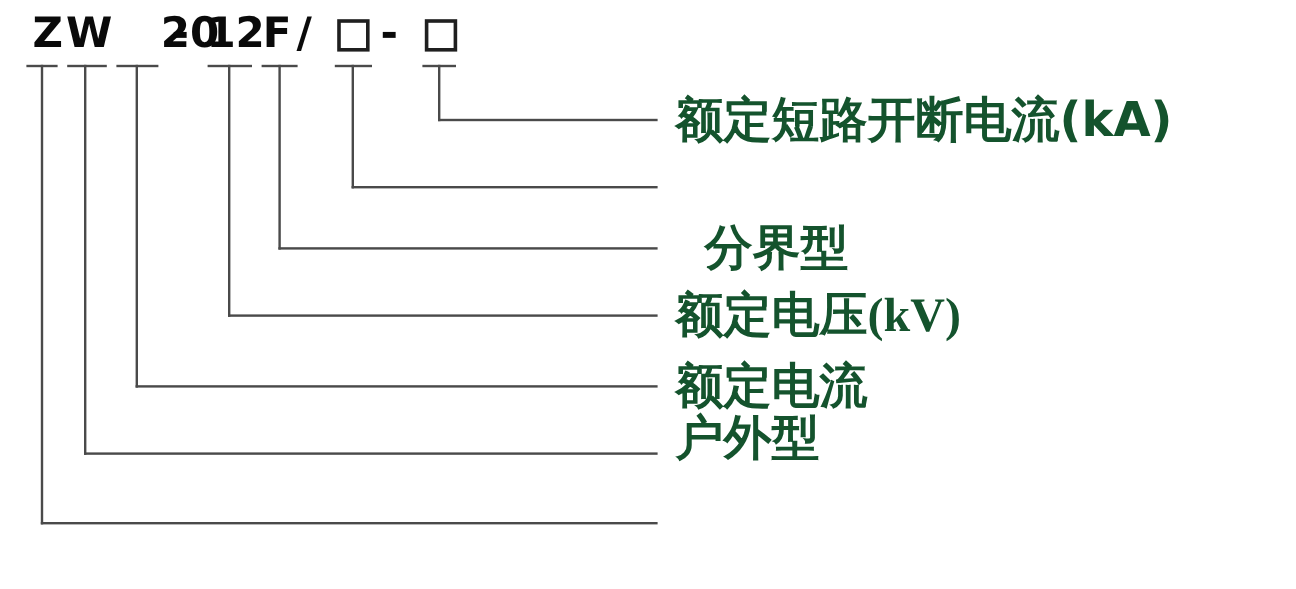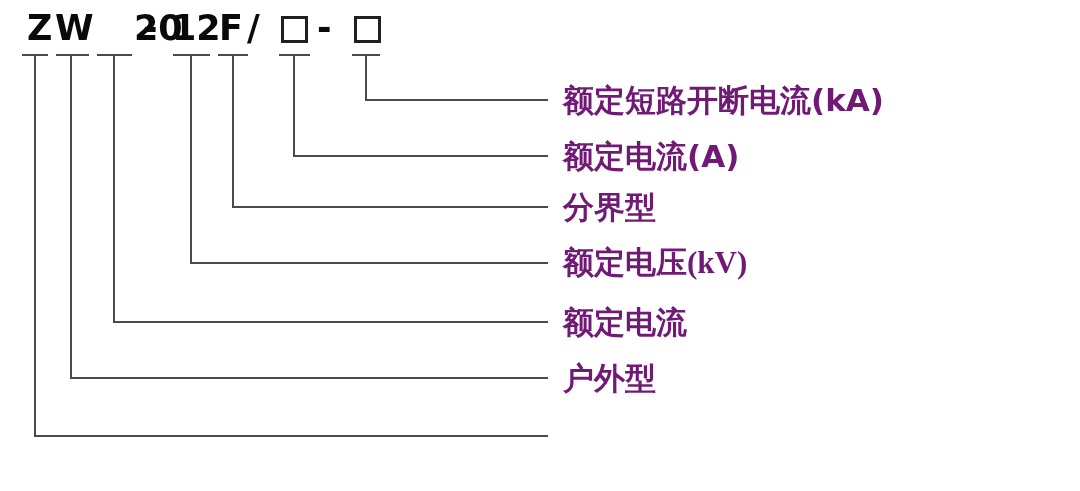--- a/index.html
+++ b/index.html
@@ -61,29 +61,29 @@
   .c6-bar{left:279px;width:31px;}
   .c6-vert{left:293px;height:103px;}
   .c6-horiz{left:293px;top:155px;width:255px;}
   
   .c7-bar{left:352px;width:28px;}
   .c7-vert{left:365px;height:47px;}
   .c7-horiz{left:365px;top:99px;width:183px;}
   
   .lbl{
     position:absolute;left:563px;
-    font-size:31px;font-weight:bold;color:#701a75;
+    font-size:40px;font-weight:bold;color:#14532d;
     line-height:34px;white-space:nowrap;
   }
   .r1{top:83px;}
   .r2{top:139px;}
-  .r3{top:190px;}
+  .r3{top:190px;margin-left:24px;}
   .r4{top:246px;font-family:Liberation Serif, serif;}
   .r5{top:305px;}
-  .r6{top:361px;}
+  .r6{top:348px;}
   .r7{top:419px;}
 </style>
 </head>
 <body>
 
 <div class="stage">
 
   <div>
     <span class="tok t-z">Z</span>
     <span class="tok t-w">W</span>
@@ -127,19 +127,18 @@
     <div class="ln vert c6-vert"></div>
     <div class="ln horiz c6-horiz"></div>
   </div>
   <div>
     <div class="ln bar c7-bar"></div>
     <div class="ln vert c7-vert"></div>
     <div class="ln horiz c7-horiz"></div>
   </div>
 
   <div class="lbl r1">额定短路开断电流(kA)</div>
-  <div class="lbl r2">额定电流(A)</div>
   <div class="lbl r3">分界型</div>
   <div class="lbl r4">额定电压(kV)</div>
   <div class="lbl r5">额定电流</div>
   <div class="lbl r6">户外型</div>
 
 </div>
 
 </body></html>

